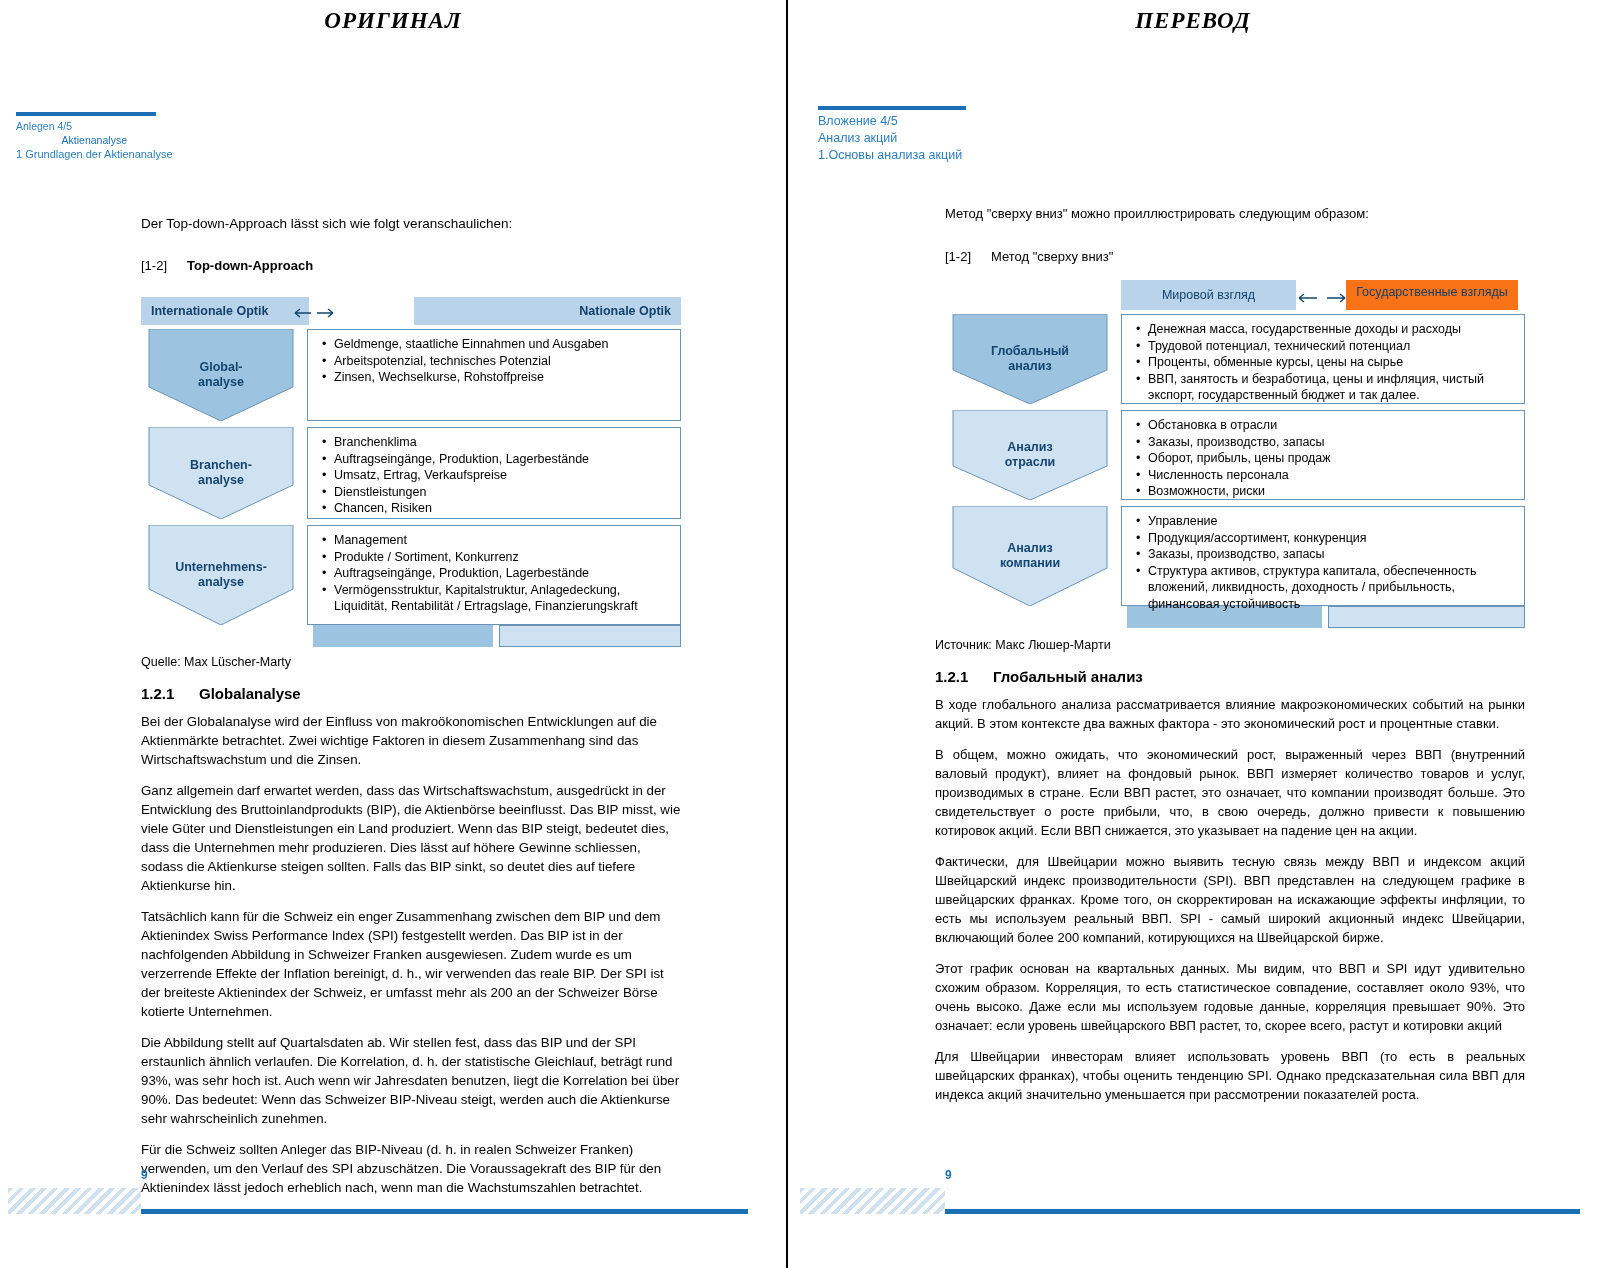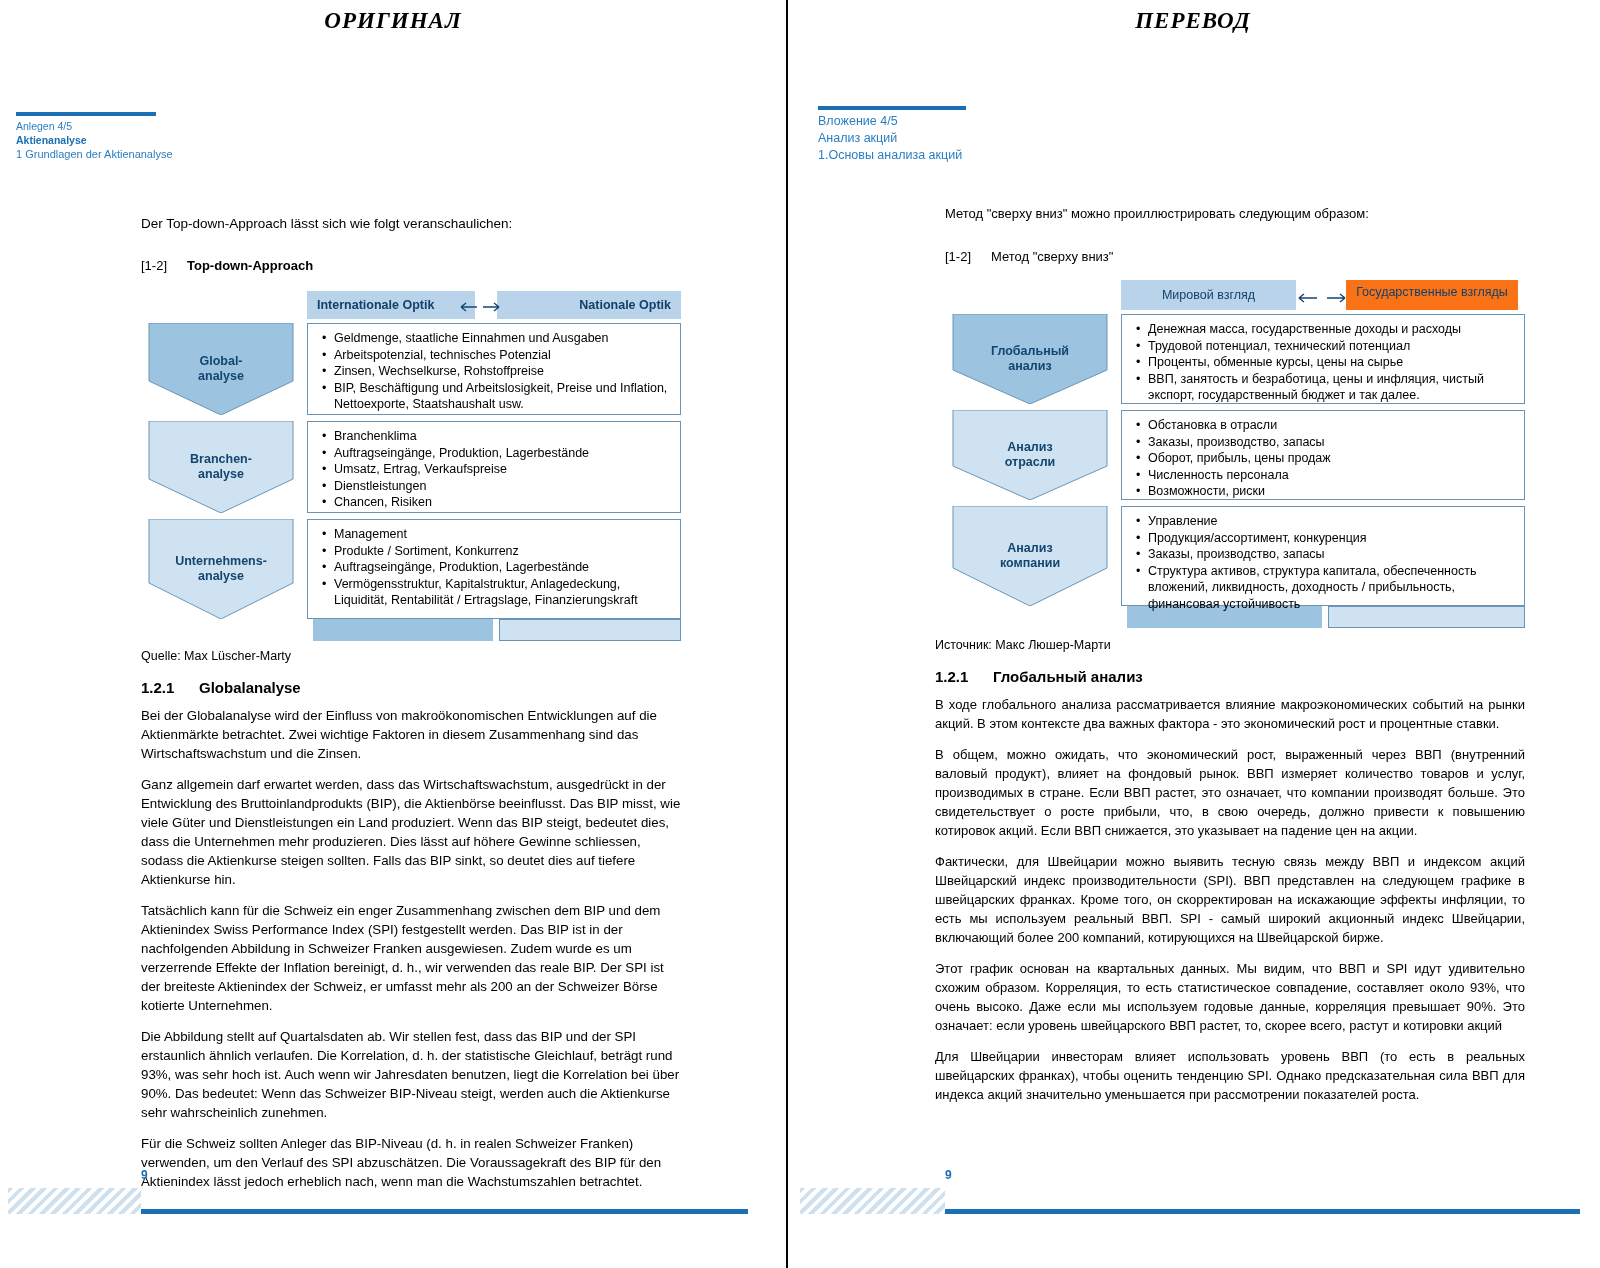--- a/index.html
+++ b/index.html
@@ -72,21 +72,21 @@
     background: #1a6fb5;
     width: 140px;
   }
   .hdr-lines {
     font-size: 10.5px;
     line-height: 14px;
     color: #1a6fb5;
     margin-top: 3px;
   }
   .hdr-lines .l1 { color: #2b7ec0; }
-  .hdr-lines .l2 { font-weight: bold; color: #1a6fb5; }
+  .hdr-lines .l2 { font-weight: normal; color: #1a6fb5; text-align: center; }
   .hdr-lines .l3 { color: #2b7ec0; font-size: 11px; }
 
   .hdr-left { position: absolute; left: 8px; top: 78px; }
   .hdr-right { position: absolute; left: 18px; top: 72px; }
   .hdr-right .hdr-rule { width: 148px; }
   .hdr-right .hdr-lines { font-size: 12.5px; line-height: 17px; }
 
   
   .intro {
     font-size: 13.5px;
@@ -235,21 +235,21 @@
 
       <div style="position:absolute; left:133px; top:180px; width:540px;">
         <div class="intro">Der Top-down-Approach lässt sich wie folgt veranschaulichen:</div>
 
         <div class="fig-label" style="margin-top:25px;">
           <span class="num">[1-2]</span><span class="ttl">Top-down-Approach</span>
         </div>
 
         <div class="diagram" style="margin-top:18px;">
 
-          <div style="display:flex; gap:6px;">
+          <div style="display:flex; gap:6px;flex-direction:column;">
             <div style="width:160px;"></div>
             <div style="flex:1; display:flex; gap:6px; position:relative;">
               <div class="topbar" style="flex:1;">
                 <div class="cell intl">Internationale Optik</div>
               </div>
               <div class="topbar" style="flex:1;">
                 <div class="cell natl" style="width:100%;">Nationale Optik</div>
               </div>
               <svg width="42" height="30" style="position:absolute; left:152px; top:2px;">
                 <path d="M2 14 L18 14 M2 14 L7 10 M2 14 L7 18" stroke="#14456f" fill="none" stroke-width="1.4"></path>
@@ -265,21 +265,20 @@
                 <svg class="arrow-shape" viewBox="0 0 160 92" preserveAspectRatio="none">
                   <polygon points="8,0 152,0 152,58 80,92 8,58" fill="#9cc3e0" stroke="#6a94b5" stroke-width="1"></polygon>
                 </svg>
                 <div class="arrow-label">Global-<br>analyse</div>
               </div>
               <div class="bullets">
                 <ul>
                   <li>Geldmenge, staatliche Einnahmen und Ausgaben</li>
                   <li>Arbeitspotenzial, technisches Potenzial</li>
                   <li>Zinsen, Wechselkurse, Rohstoffpreise</li>
-                  <li>BIP, Beschäftigung und Arbeitslosigkeit, Preise und Inflation, Nettoexporte, Staatshaushalt usw.</li>
                 </ul>
               </div>
             </div>
 
             <div class="row" style="height:92px;">
               <div class="arrowbox">
                 <svg class="arrow-shape" viewBox="0 0 160 92" preserveAspectRatio="none">
                   <polygon points="8,0 152,0 152,58 80,92 8,58" fill="#cfe2f1" stroke="#6a94b5" stroke-width="1"></polygon>
                 </svg>
                 <div class="arrow-label">Branchen-<br>analyse</div>

